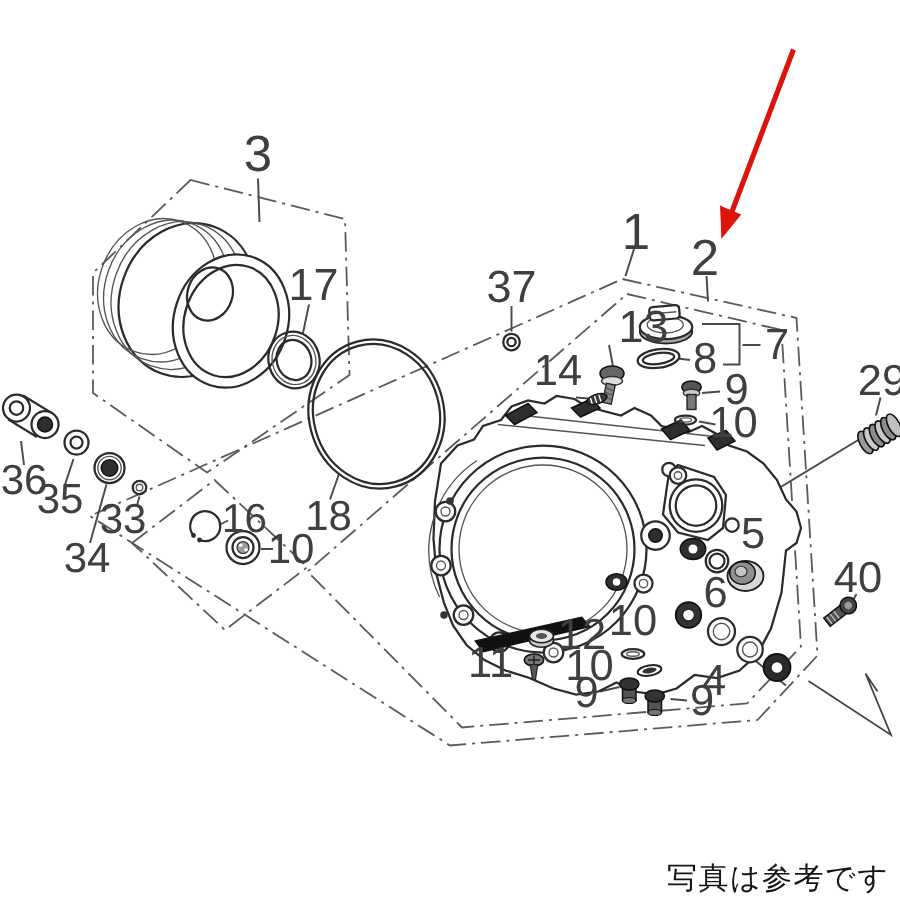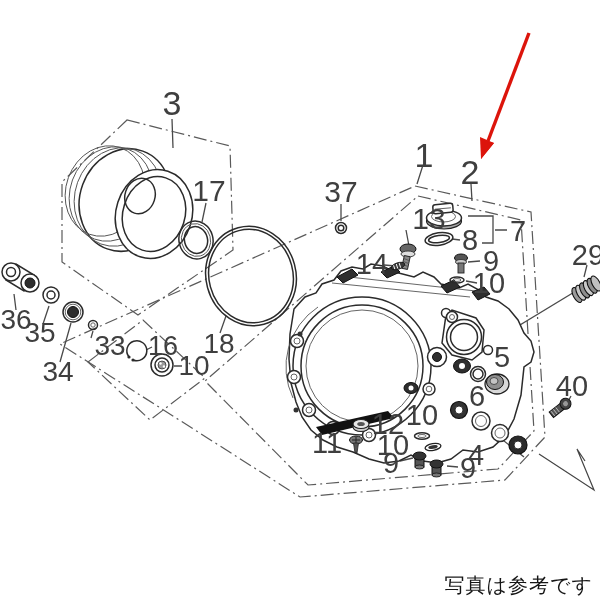--- a/index.html
+++ b/index.html
@@ -281,40 +281,40 @@
   </g>
 </svg>
 
 <div id="callout-layer">
       <div class="callout" style="left: 172px; top: 103px; font-size: 34px;">3</div>
       <div class="callout" style="left: 209px; top: 191px; font-size: 30px;">17</div>
       <div class="callout" style="left: 341px; top: 192px; font-size: 30px;">37</div>
       <div class="callout" style="left: 424px; top: 155px; font-size: 34px;">1</div>
       <div class="callout" style="left: 470px; top: 172px; font-size: 34px;">2</div>
       <div class="callout" style="left: 404px; top: 219px; font-size: 30px; margin-left: 25px;">13</div>
-      <div class="callout" style="left: 372px; top: 264px; font-size: 29px;">14</div>
+      <div class="callout" style="left: 372px; top: 248px; font-size: 29px;">14</div>
       <div class="callout" style="left: 518px; top: 231px; font-size: 29px;">7</div>
       <div class="callout" style="left: 470px; top: 240px; font-size: 29px;">8</div>
       <div class="callout" style="left: 491px; top: 261px; font-size: 29px;">9</div>
       <div class="callout" style="left: 489px; top: 283px; font-size: 29px;">10</div>
       <div class="callout" style="left: 588px; top: 255px; font-size: 29px;">29</div>
       <div class="callout" style="left: 502px; top: 357px; font-size: 29px;">5</div>
       <div class="callout" style="left: 477px; top: 396px; font-size: 29px;">6</div>
       <div class="callout" style="left: 572px; top: 386px; font-size: 29px;">40</div>
       <div class="callout" style="left: 476px; top: 455px; font-size: 29px;">4</div>
       <div class="callout" style="left: 388px; top: 424px; font-size: 29px;">12</div>
       <div class="callout" style="left: 327px; top: 443px; font-size: 29px;">11</div>
       <div class="callout" style="left: 422px; top: 415px; font-size: 29px;">10</div>
       <div class="callout" style="left: 393px; top: 445px; font-size: 29px;">10</div>
       <div class="callout" style="left: 391px; top: 463px; font-size: 29px;">9</div>
       <div class="callout" style="left: 468px; top: 468px; font-size: 29px;">9</div>
       <div class="callout" style="left: 163px; top: 346px; font-size: 27px;">16</div>
       <div class="callout" style="left: 194px; top: 366px; font-size: 28px;">10</div>
       <div class="callout" style="left: 219px; top: 344px; font-size: 28px;">18</div>
-      <div class="callout" style="left: 82px; top: 346px; font-size: 28px; margin-left: 28px;">33</div>
+      <div class="callout" style="left: 82px; top: 346px; font-size: 28px;">33</div>
       <div class="callout" style="left: 58px; top: 372px; font-size: 28px;">34</div>
       <div class="callout" style="left: 40px; top: 333px; font-size: 28px;">35</div>
       <div class="callout" style="left: 16px; top: 320px; font-size: 28px;">36</div>
     </div>
 
 <div id="caption">写真は参考です</div>
 
 </div>
 
 </body></html>

